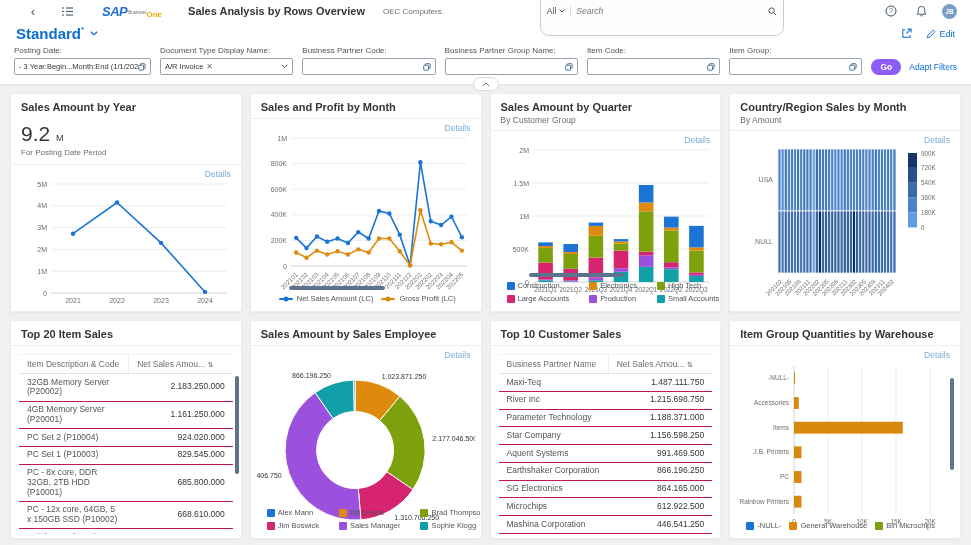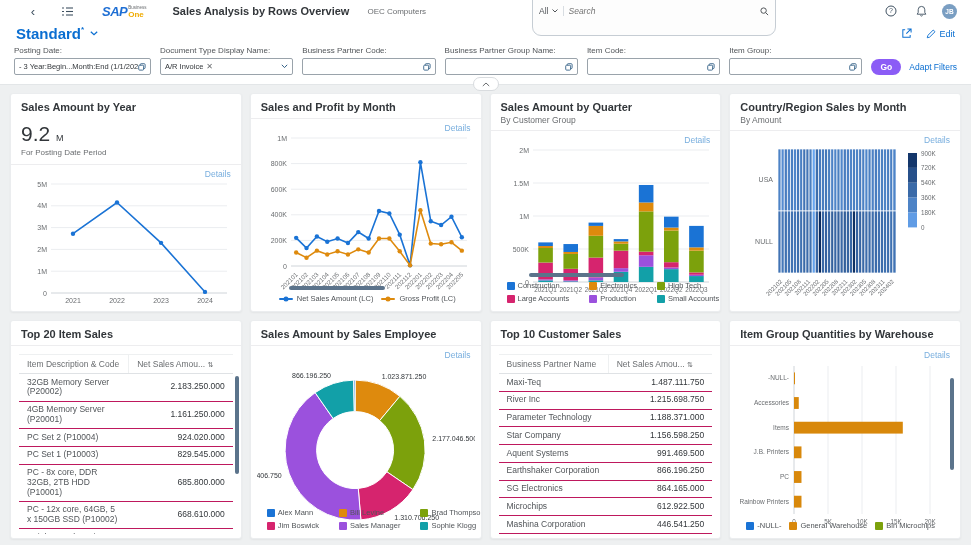--- a/index.html
+++ b/index.html
@@ -5,21 +5,21 @@
   html,body{margin:0;padding:0;}
   body{width:971px;height:545px;overflow:hidden;background:#fff;
        font-family:"Liberation Sans",sans-serif;color:#32363a;position:relative;}
   
   .shell{height:22px;display:flex;align-items:center;padding:0 10px;background:#fff;}
   .icon-btn{display:inline-flex;align-items:center;justify-content:center;width:18px;height:18px;cursor:pointer;color:#3f5161;}
   .back{font-size:13px;color:#3f5161;margin-left:14px;}
   .menu-ic{margin-left:16px;}
   .logo{display:flex;align-items:flex-end;margin-left:26px;}
   .logo-sap{font-size:13px;font-weight:800;font-style:italic;color:#1f6fd4;letter-spacing:-.5px;}
-  .logo-sub{display:flex;flex-direction:column;line-height:1;margin-left:1px;}
+  .logo-sub{display:flex;flex-direction:row;line-height:1;margin-left:1px;}
   .logo-biz{font-size:4.5px;color:#6a6d70;}
   .logo-one{font-size:8px;font-weight:800;color:#f0ab00;}
   .app-title{font-size:11px;font-weight:700;margin-left:26px;}
   .app-sub{font-size:8px;color:#6a6d70;margin-left:18px;}
   .search{margin-left:auto;margin-right:auto;display:flex;align-items:center;width:230px;height:16px;
           border:1px solid #c6cdd4;border-radius:9px;background:#fdfdfd;padding:16px 6px;font-size:8.5px;color:#515559;}
   .search .scope{display:flex;align-items:center;gap:3px;padding-right:5px;border-right:1px solid #d8dde2;}
   .search input{border:0;outline:0;background:transparent;flex:1;font-size:8.5px;padding:0 5px;color:#515559;font-style:italic;}
   .shell-right{display:flex;align-items:center;gap:12px;margin-right:4px;}
   .avatar{width:15px;height:15px;border-radius:50%;background:#7a9ec2;color:#fff;font-size:6.5px;font-weight:700;

